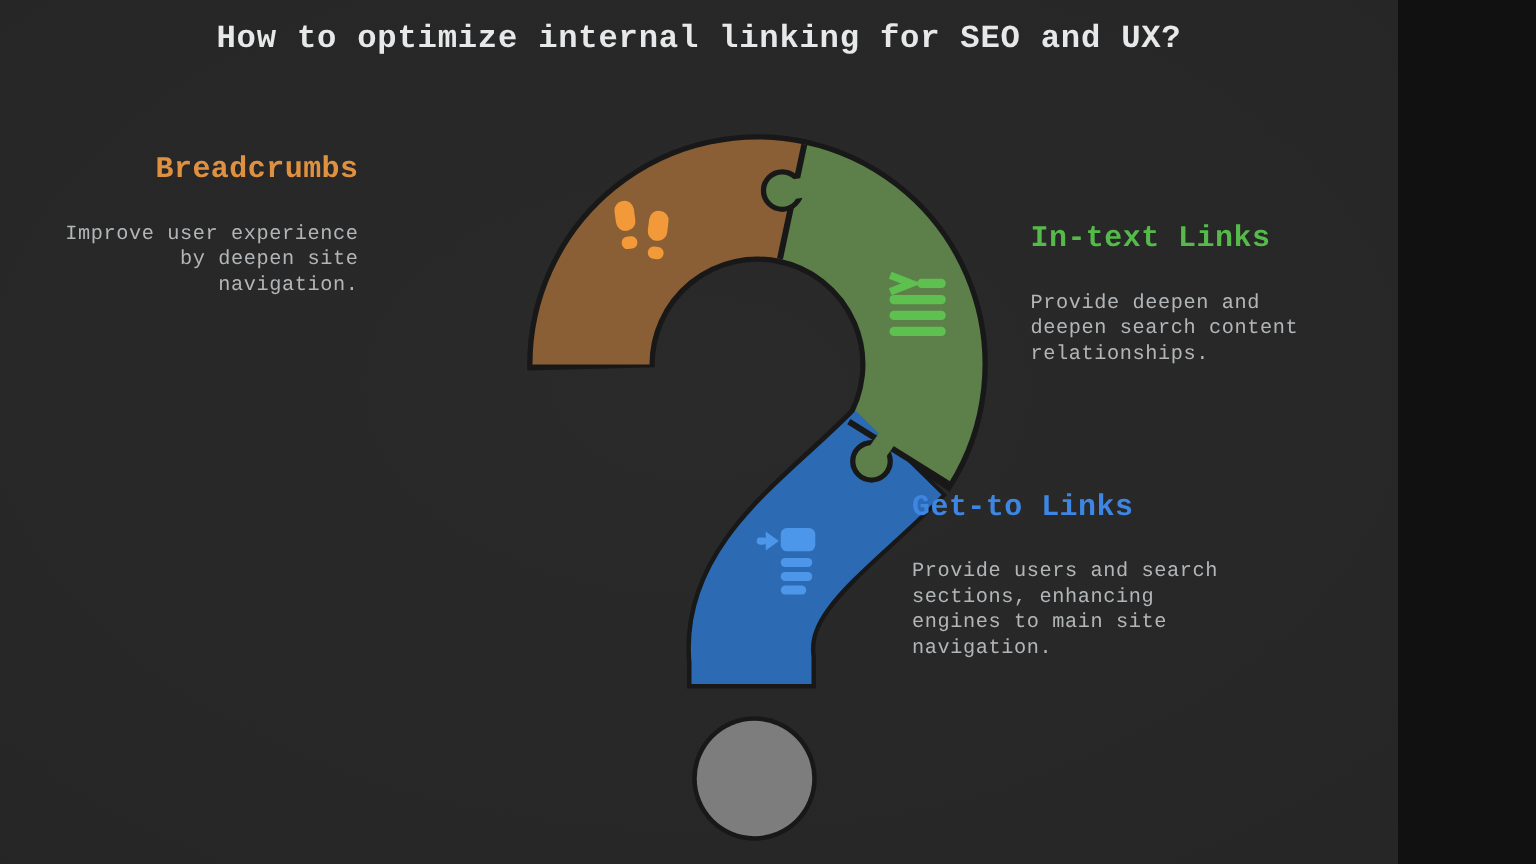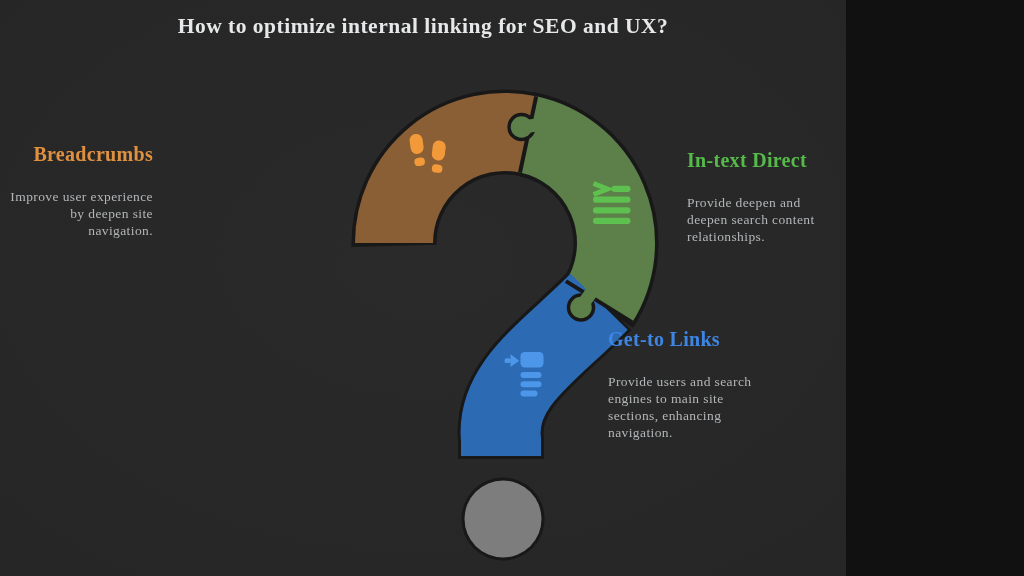--- a/index.html
+++ b/index.html
@@ -1,22 +1,22 @@
 <!DOCTYPE html>
 <html><head>
 <meta charset="utf-8">
 <style>
   html,body{margin:0;padding:0;background:#111;}
   .stage{
     position:relative;
-    width:846px;height:576px;
+    width:932px;height:576px;
     overflow:hidden;
     background:
       radial-gradient(130% 130% at 50% 45%, #2a2a2a 0%, #262626 55%, #1d1d1d 100%);
-    font-family:Liberation Serif, serif;
+    font-family:Liberation Mono, monospace;
   }
   .title{
     position:absolute;top:14px;left:0;width:100%;
     text-align:center;
     font-size:21.5px;font-weight:600;letter-spacing:0.5px;
   }
   .qm-svg{position:absolute;left:0;top:0;}
   .section{position:absolute;}
   .sec-breadcrumbs{top:103px;right:693px;text-align:right;}
   .sec-intext{top:149px;left:687px;text-align:left;}
@@ -82,40 +82,40 @@
       <rect x="520.5" y="352" width="23" height="15.5" rx="4.2" fill="#4d97ea"></rect>
       <rect x="520.5" y="372" width="21" height="6" rx="3" fill="#4d97ea"></rect>
       <rect x="520.5" y="381.3" width="21" height="6" rx="3" fill="#4d97ea"></rect>
       <rect x="520.5" y="390.4" width="17" height="6" rx="3" fill="#4d97ea"></rect>
     </g>
   </svg>
 
   <div class="title" style="color: rgb(231, 232, 233);">How to optimize internal linking for SEO and UX?</div>
 
   <div class="section sec-breadcrumbs">
-    <div class="heading" style="color: rgb(224, 145, 64); margin-top: 40px;">Breadcrumbs</div>
+    <div class="heading" style="color: rgb(224, 145, 64);">Breadcrumbs</div>
     <div class="body" style="color: rgb(179, 182, 184);">
       <div>Improve user experience</div>
       <div>by deepen site</div>
       <div>navigation.</div>
     </div>
   </div>
 
   <div class="section sec-intext">
-    <div class="heading" style="color: rgb(85, 186, 74);">In-text Direct</div>
+    <div class="heading" style="color: rgb(85, 186, 74);">In-text Links</div>
     <div class="body" style="color: rgb(179, 182, 184);">
       <div>Provide deepen and</div>
       <div>deepen search content</div>
       <div>relationships.</div>
     </div>
   </div>
 
   <div class="section sec-getto">
     <div class="heading" style="color: rgb(62, 134, 228);">Get-to Links</div>
     <div class="body" style="color: rgb(179, 182, 184);">
       <div>Provide users and search</div>
+      <div>sections, enhancing</div>
       <div>engines to main site</div>
-      <div>sections, enhancing</div>
       <div>navigation.</div>
     </div>
   </div>
 
 </div>
 
 </body></html>

